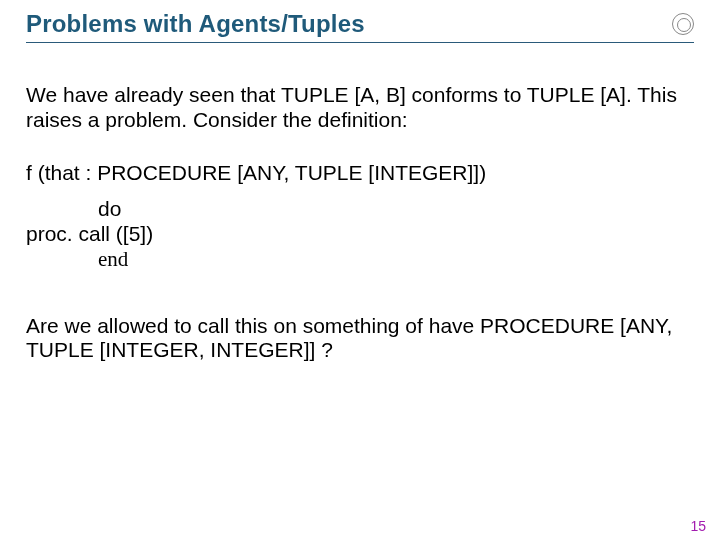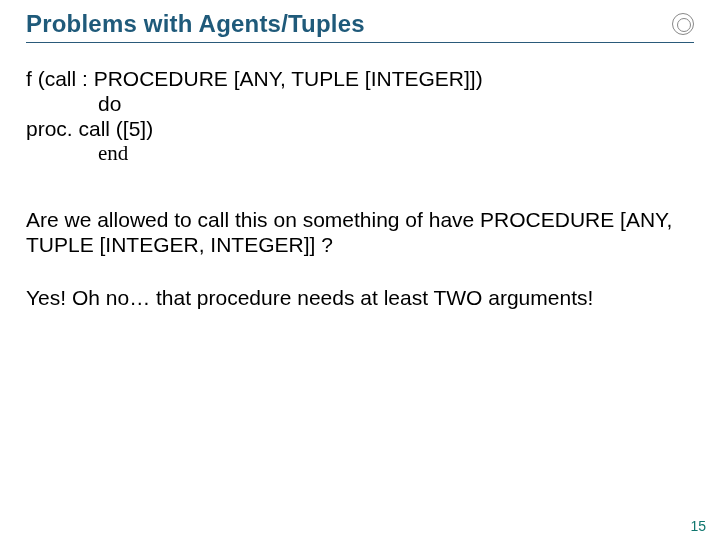--- a/index.html
+++ b/index.html
@@ -19,21 +19,21 @@
     height: 540px;
     padding: 10px 26px 0 26px;
     position: relative;
   }
   .title-row {
     display: flex;
     align-items: center;
     justify-content: space-between;
     border-bottom: 1px solid #2a5a7a;
     padding-bottom: 4px;
-    margin-bottom: 24px;
+    margin-bottom: 40px;
   }
   .title {
     font-size: 24px;
     font-weight: bold;
     color: #1f5a7a;
     letter-spacing: 0.2px;
   }
   .logo {
     width: 22px;
     height: 22px;
@@ -55,54 +55,54 @@
     font-size: 21px;
     line-height: 1.18;
   }
   .para {
     margin-bottom: 28px;
   }
   .code-block {
     margin-bottom: 42px;
   }
   .code-line1 { margin-left: 0; }
-  .code-line2 { margin-left: 72px; }
+  .code-line2 { margin-left: 72px; margin-top: 12px; }
   .code-line3 { }
   .code-line4 { margin-left: 72px; font-family: Liberation Serif, serif; }
   .q { margin-bottom: 28px; }
   .excl { }
   .page-num {
     position: absolute;
     right: 14px;
     bottom: 6px;
     font-size: 14px;
-    color: #0f766e;
+    color: #a21caf;
   }
 </style>
 </head>
 <body>
 
 <div class="slide">
 
   <div class="title-row">
     <div class="title">Problems with Agents/Tuples</div>
     <div class="logo"></div>
   </div>
 
   <div class="body">
 
+    <div class="para">We have already seen that TUPLE [A, B] conforms to TUPLE [A]. This raises a problem. Consider the definition:</div>
 
     <div class="code-block">
-      <div class="code-line1">f (call : PROCEDURE [ANY, TUPLE [INTEGER]])</div>
+      <div class="code-line1">f (that : PROCEDURE [ANY, TUPLE [INTEGER]])</div>
       <div class="code-line2">do</div>
       <div class="code-line3">proc. call ([5])</div>
       <div class="code-line4">end</div>
     </div>
 
     <div class="q">Are we allowed to call this on something of have PROCEDURE [ANY, TUPLE [INTEGER, INTEGER]] ?</div>
 
-    <div class="excl">Yes! Oh no… that procedure needs at least TWO arguments!</div>
 
   </div>
 
   <div class="page-num">15</div>
 
 </div>
 
 </body></html>

